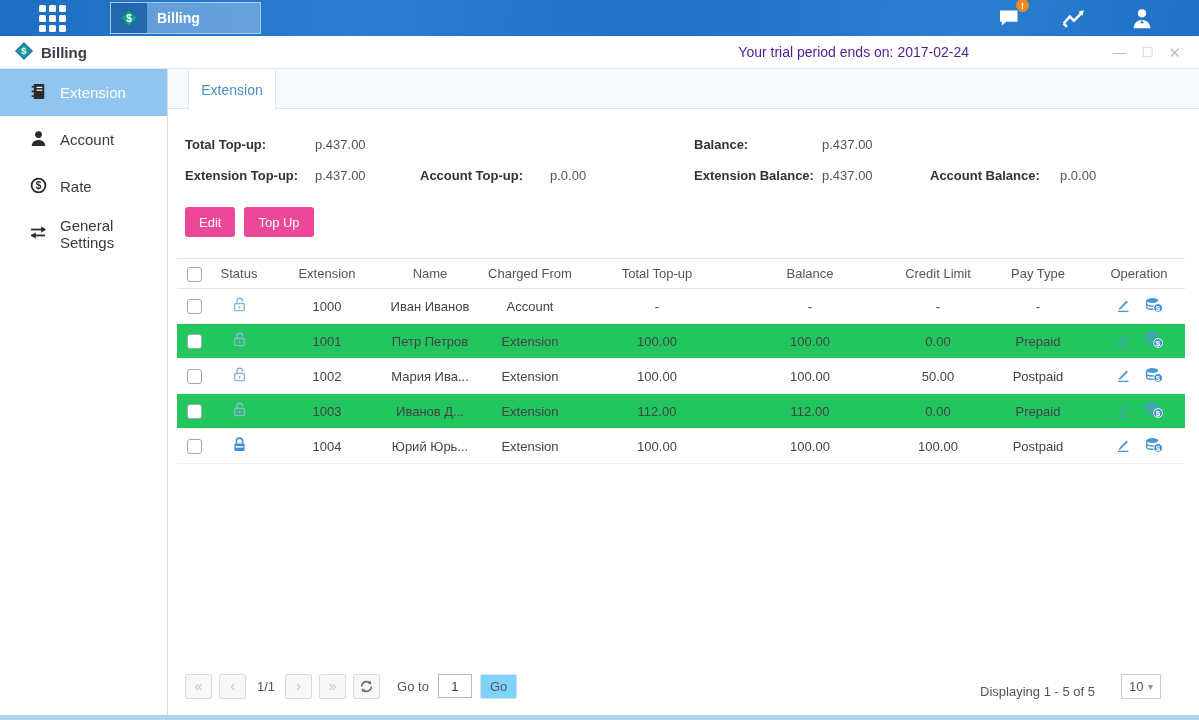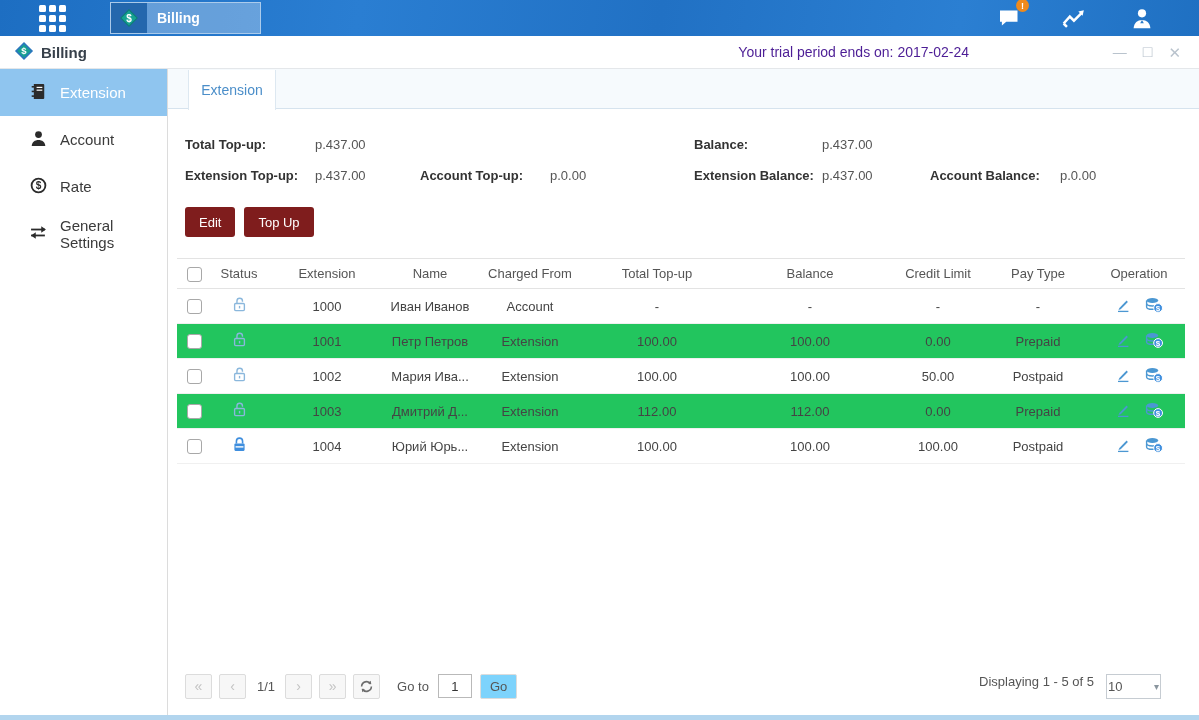--- a/index.html
+++ b/index.html
@@ -57,21 +57,21 @@
   }
   
   .summary { padding:20px 0 0 17px; }
   .srow { display:flex; align-items:center; height:31px; }
   .lbl { font-weight:bold; color:#333; }
   .val { color:#555; }
   .w130{width:130px;} .w379{width:379px;} .w128{width:128px;} .w105{width:105px;} .w144{width:144px;} .w108{width:108px;}
   
   .btnrow { padding:16px 0 0 17px; display:flex; gap:9px; }
   .btn {
-    background:#7f1d1d; color:#fff; border:none; border-radius:3px;
+    background:#ec4899; color:#fff; border:none; border-radius:3px;
     height:30px; padding:0 14px; font-size:13px; font-family:inherit; cursor:pointer;
   }
   
   table { border-collapse:collapse; table-layout:fixed; width:1008px; margin:21px 0 0 9px; }
   thead th {
     height:30px; border-top:1px solid #e3e3e3; border-bottom:1px solid #e3e3e3;
     color:#555; font-weight:normal; font-size:13px; text-align:center;
   }
   tbody td { height:35px; text-align:center; color:#444; font-size:13px; border-bottom:1px solid #f0f0f0; }
   tbody tr.alt { background:#22c55e; }
@@ -88,24 +88,24 @@
     color:#c3c3c3; font-size:14px; display:flex; align-items:center; justify-content:center;
     margin-right:7px; cursor:pointer;
   }
   .page-ind { margin:0 10px 0 4px; color:#555; }
   .goto-lbl { margin:0 9px 0 10px; }
   .goto-input { width:34px; height:24px; border:1px solid #b9b9b9; text-align:center; font-size:13px; font-family:inherit; color:#333; }
   .go-btn {
     margin-left:8px; height:25px; padding:0 9px; background:#7dd3fc; border:1px solid #dcdcdc; border-radius:2px;
     font-size:13px; color:#555; font-family:inherit; cursor:pointer;
   }
-  .pg-right { margin-left:auto; display:flex; align-items:flex-start; gap:12px; }
+  .pg-right { margin-left:auto; display:flex; align-items:flex-end; gap:26px; }
   .pagesize {
-    width:55px; height:25px; border:1px solid #c6ccd2; background:#fff; display:flex; align-items:center;
-    padding:0 1px; justify-content:space-between; cursor:pointer; color:#555;
+    width:40px; height:25px; border:1px solid #c6ccd2; background:#fff; display:flex; align-items:center;
+    padding:0 7px; justify-content:space-between; cursor:pointer; color:#555;
   }
   .caret { color:#8a959e; font-size:10px; }
   
   .bottom-strip { position:absolute; left:0; right:0; bottom:0; height:5px; background:#b2d5ee; }
 </style>
 </head>
 <body>
 
 <div class="topbar">
   <div class="grid-btn">
@@ -343,21 +343,21 @@
                 </svg></span></td>
           </tr>
           <tr class="alt">
             <td><span class="cb"></span></td>
             <td><span><svg width="17" height="17" viewBox="0 0 16 16">
                   <rect x="3.4" y="7" width="9.2" height="6.8" rx="1" fill="none" stroke="#8ab7dc" stroke-width="1.3"></rect>
                   <path d="M5.6 7V4.7a2.6 2.6 0 0 1 5.2 0v.8" fill="none" stroke="#8ab7dc" stroke-width="1.3"></path>
                   <rect x="7.4" y="9.3" width="1.3" height="2.4" fill="#8ab7dc"></rect>
                 </svg></span></td>
             <td>1003</td>
-            <td>Дмитрий Д...</td>
+            <td>Иванов Д...</td>
             <td>Extension</td>
             <td>112.00</td>
             <td>112.00</td>
             <td>0.00</td>
             <td>Prepaid</td>
             <td class="ops"><span><svg width="16" height="16" viewBox="0 0 16 16">
                   <path d="M4.4 10.9L11.6 3.6l1.3 1.3-7.2 7.3-2.2.9z" fill="#4b97d2"></path>
                   <path d="M3 14.4h10.4" stroke="#4b97d2" stroke-width="1.3"></path>
                 </svg></span><span><svg width="18" height="16" viewBox="0 0 18 16">
                   <ellipse cx="7.4" cy="3.5" rx="5.8" ry="2.4" fill="#4b97d2"></ellipse>

